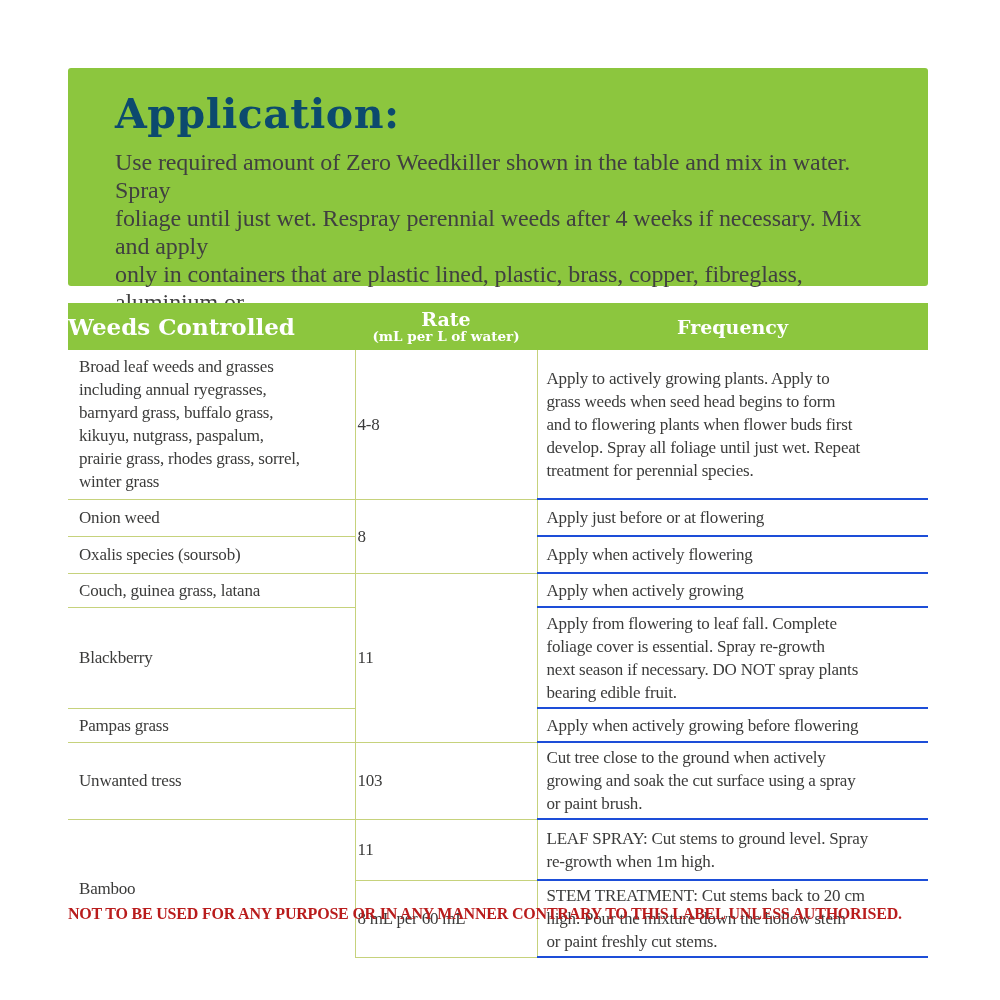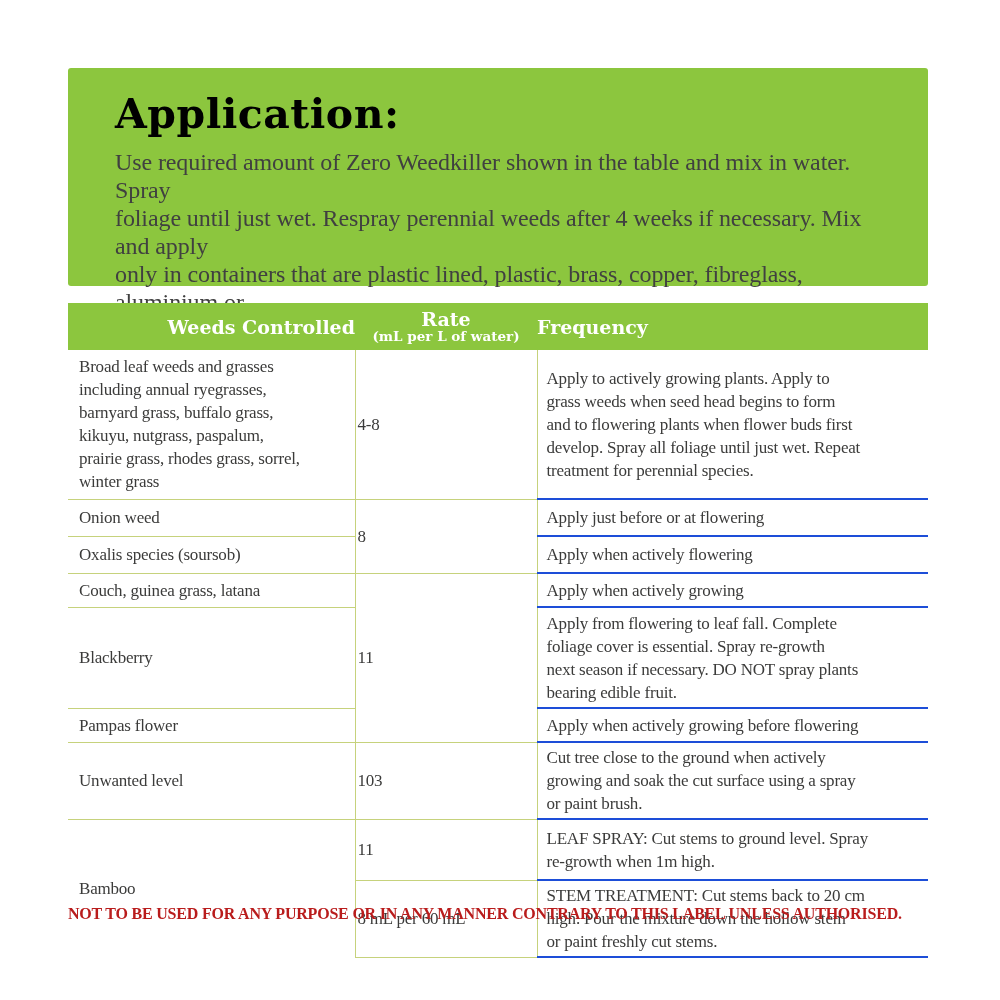--- a/index.html
+++ b/index.html
@@ -19,21 +19,21 @@
     background: #8cc63e;
     border-radius: 3px;
     box-sizing: border-box;
     padding: 24px 40px 0 47px;
   }
   .app-title {
     font-family: "DejaVu Serif", serif;
     font-weight: 700;
     font-size: 41px;
     line-height: 44px;
-    color: #000000;
+    color: #0c4a6e;
     letter-spacing: 0.5px;
     margin: 0 0 12px 0;
   }
   .app-body {
     font-size: 24px;
     line-height: 28px;
     color: #404040;
     white-space: pre-line;
     letter-spacing: -0.1px;
   }
@@ -53,22 +53,22 @@
 
   tr.head-row th {
     background: #8cc63e;
     color: #ffffff;
     font-family: "DejaVu Serif", serif;
     font-weight: 700;
     height: 47px;
     padding: 0;
     vertical-align: middle;
   }
-  th.h-weeds { text-align: right; padding-left: 11px; font-size: 19px; }
-  th.h-freq  { text-align: left; padding-left: 9px;  font-size: 19px; margin-top: 44px; }
+  th.h-weeds { text-align: left; padding-left: 11px; font-size: 23px; }
+  th.h-freq  { text-align: center; padding-left: 9px;  font-size: 19px; margin-top: 44px; }
   th.h-rate  { }
   .h-rate-main { display: block; font-size: 19px; line-height: 20px; }
   .h-rate-sub  { display: block; font-size: 13.5px; line-height: 15px; }
 
   td {
     vertical-align: middle;
     line-height: 23px;
     letter-spacing: -0.2px;
   }
   td.weeds {
@@ -172,26 +172,26 @@
 
       <tr class="r5">
         <td class="weeds">Blackberry</td>
         <td class="freq">Apply from flowering to leaf fall. Complete
 foliage cover is essential. Spray re-growth
 next season if necessary. DO NOT spray plants
 bearing edible fruit.</td>
       </tr>
 
       <tr class="r6">
-        <td class="weeds">Pampas flower</td>
+        <td class="weeds">Pampas grass</td>
         <td class="freq">Apply when actively growing before flowering</td>
       </tr>
 
       <tr class="r7">
-        <td class="weeds">Unwanted level</td>
+        <td class="weeds">Unwanted tress</td>
         <td class="rate">103</td>
         <td class="freq">Cut tree close to the ground when actively
 growing and soak the cut surface using a spray
 or paint brush.</td>
       </tr>
 
       <tr class="r8">
         <td class="weeds no-bottom" rowspan="2">Bamboo</td>
         <td class="rate">11</td>
         <td class="freq">LEAF SPRAY: Cut stems to ground level. Spray

